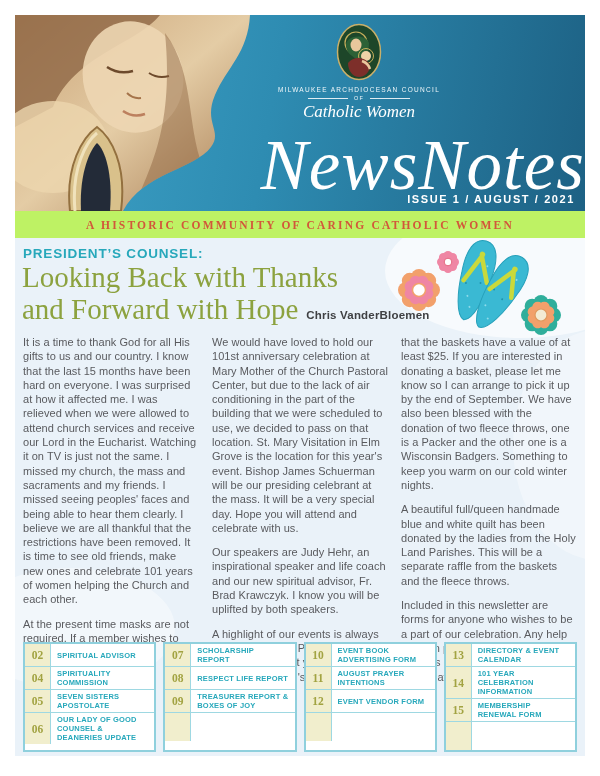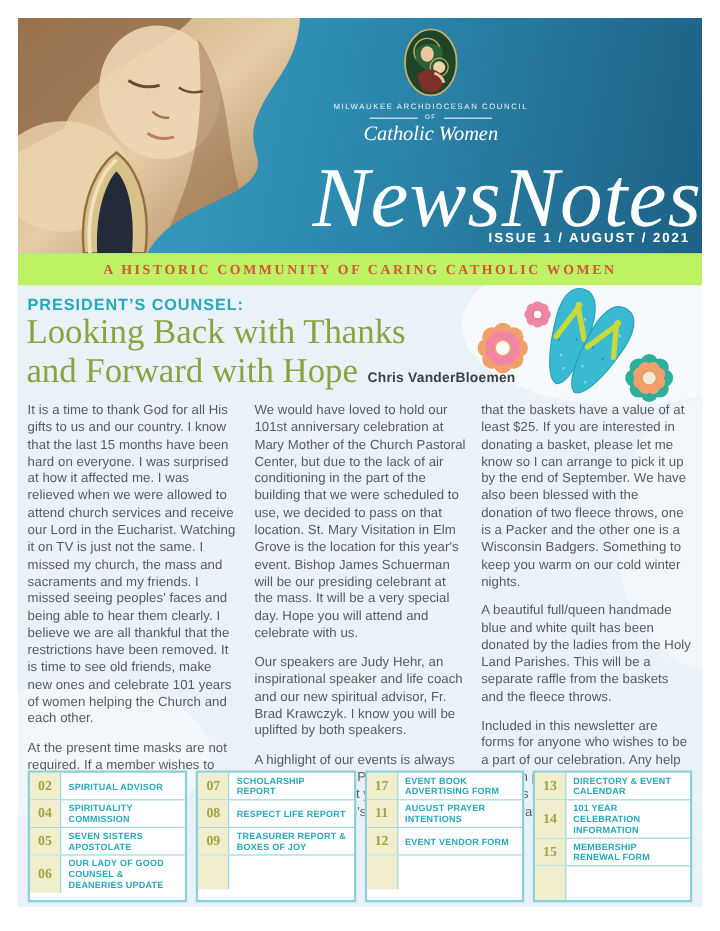--- a/index.html
+++ b/index.html
@@ -273,21 +273,21 @@
             <div class="toc-label">TREASURER REPORT &amp; BOXES OF JOY</div>
           </div>
           <div class="toc-row tall">
             <div class="toc-num"></div>
             <div class="toc-label"></div>
           </div>
         </div>
 
         <div class="toc-group">
           <div class="toc-row">
-            <div class="toc-num">17</div>
+            <div class="toc-num">10</div>
             <div class="toc-label">EVENT BOOK ADVERTISING FORM</div>
           </div>
           <div class="toc-row">
             <div class="toc-num">11</div>
             <div class="toc-label">AUGUST PRAYER INTENTIONS</div>
           </div>
           <div class="toc-row">
             <div class="toc-num">12</div>
             <div class="toc-label">EVENT VENDOR FORM</div>
           </div>

